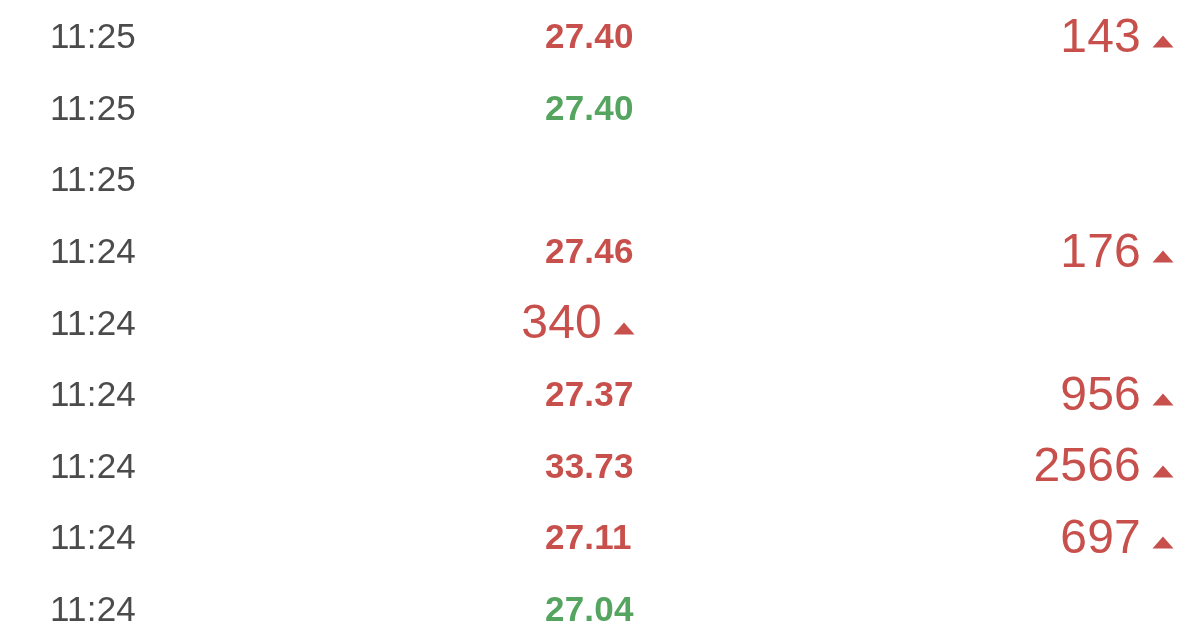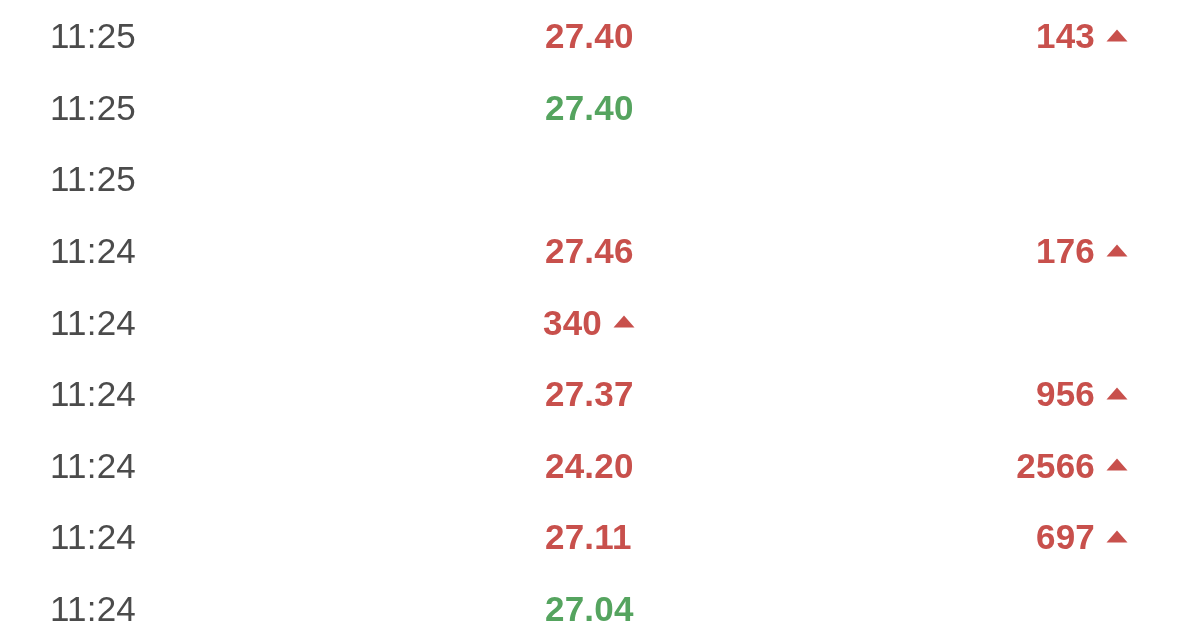--- a/index.html
+++ b/index.html
@@ -22,21 +22,20 @@
     box-sizing: border-box;
     padding-top: 0px;
   }
   .trade-row {
     height: 71.6px;
     flex: 0 0 71.6px;
     display: flex;
     align-items: center;
     box-sizing: border-box;
     padding-left: 50px;
-    padding-right: 46px;
     background: #ffffff;
   }
   .cell-time {
     width: 300px;
     flex: 0 0 300px;
     text-align: left;
     font-size: 35px;
     font-weight: 400;
     color: #4b4b4b;
     letter-spacing: 0.2px;
@@ -50,22 +49,22 @@
     font-weight: 700;
     line-height: 1;
     letter-spacing: 0.2px;
   }
   .cell-volume {
     width: 290px;
     flex: 0 0 290px;
     display: flex;
     align-items: flex-end;
     justify-content: flex-end;
-    font-size: 35px;
-    font-weight: 700;
+    font-size: 48px;
+    font-weight: 400;
     line-height: 1;
     letter-spacing: 0.2px;
   }
   .vol-number {
     text-align: right;
   }
   .dir-arrow {
     display: inline-block;
     width: 32px;
     flex: 0 0 32px;
@@ -138,21 +137,21 @@
         <span class="vol-number">956</span>
         <span class="dir-arrow up">
           <svg width="22" height="13" viewBox="0 0 22 13" xmlns="http://www.w3.org/2000/svg">
             <path d="M11 0.5 L21.5 12.5 L0.5 12.5 Z" fill="currentColor"></path>
           </svg>
         </span>
       </div>
     </div>
     <div class="trade-row">
       <div class="cell-time">11:24</div>
-      <div class="cell-price red">24.20</div>
+      <div class="cell-price red">33.73</div>
       <div class="cell-volume red">
         <span class="vol-number">2566</span>
         <span class="dir-arrow up">
           <svg width="22" height="13" viewBox="0 0 22 13" xmlns="http://www.w3.org/2000/svg">
             <path d="M11 0.5 L21.5 12.5 L0.5 12.5 Z" fill="currentColor"></path>
           </svg>
         </span>
       </div>
     </div>
     <div class="trade-row">

